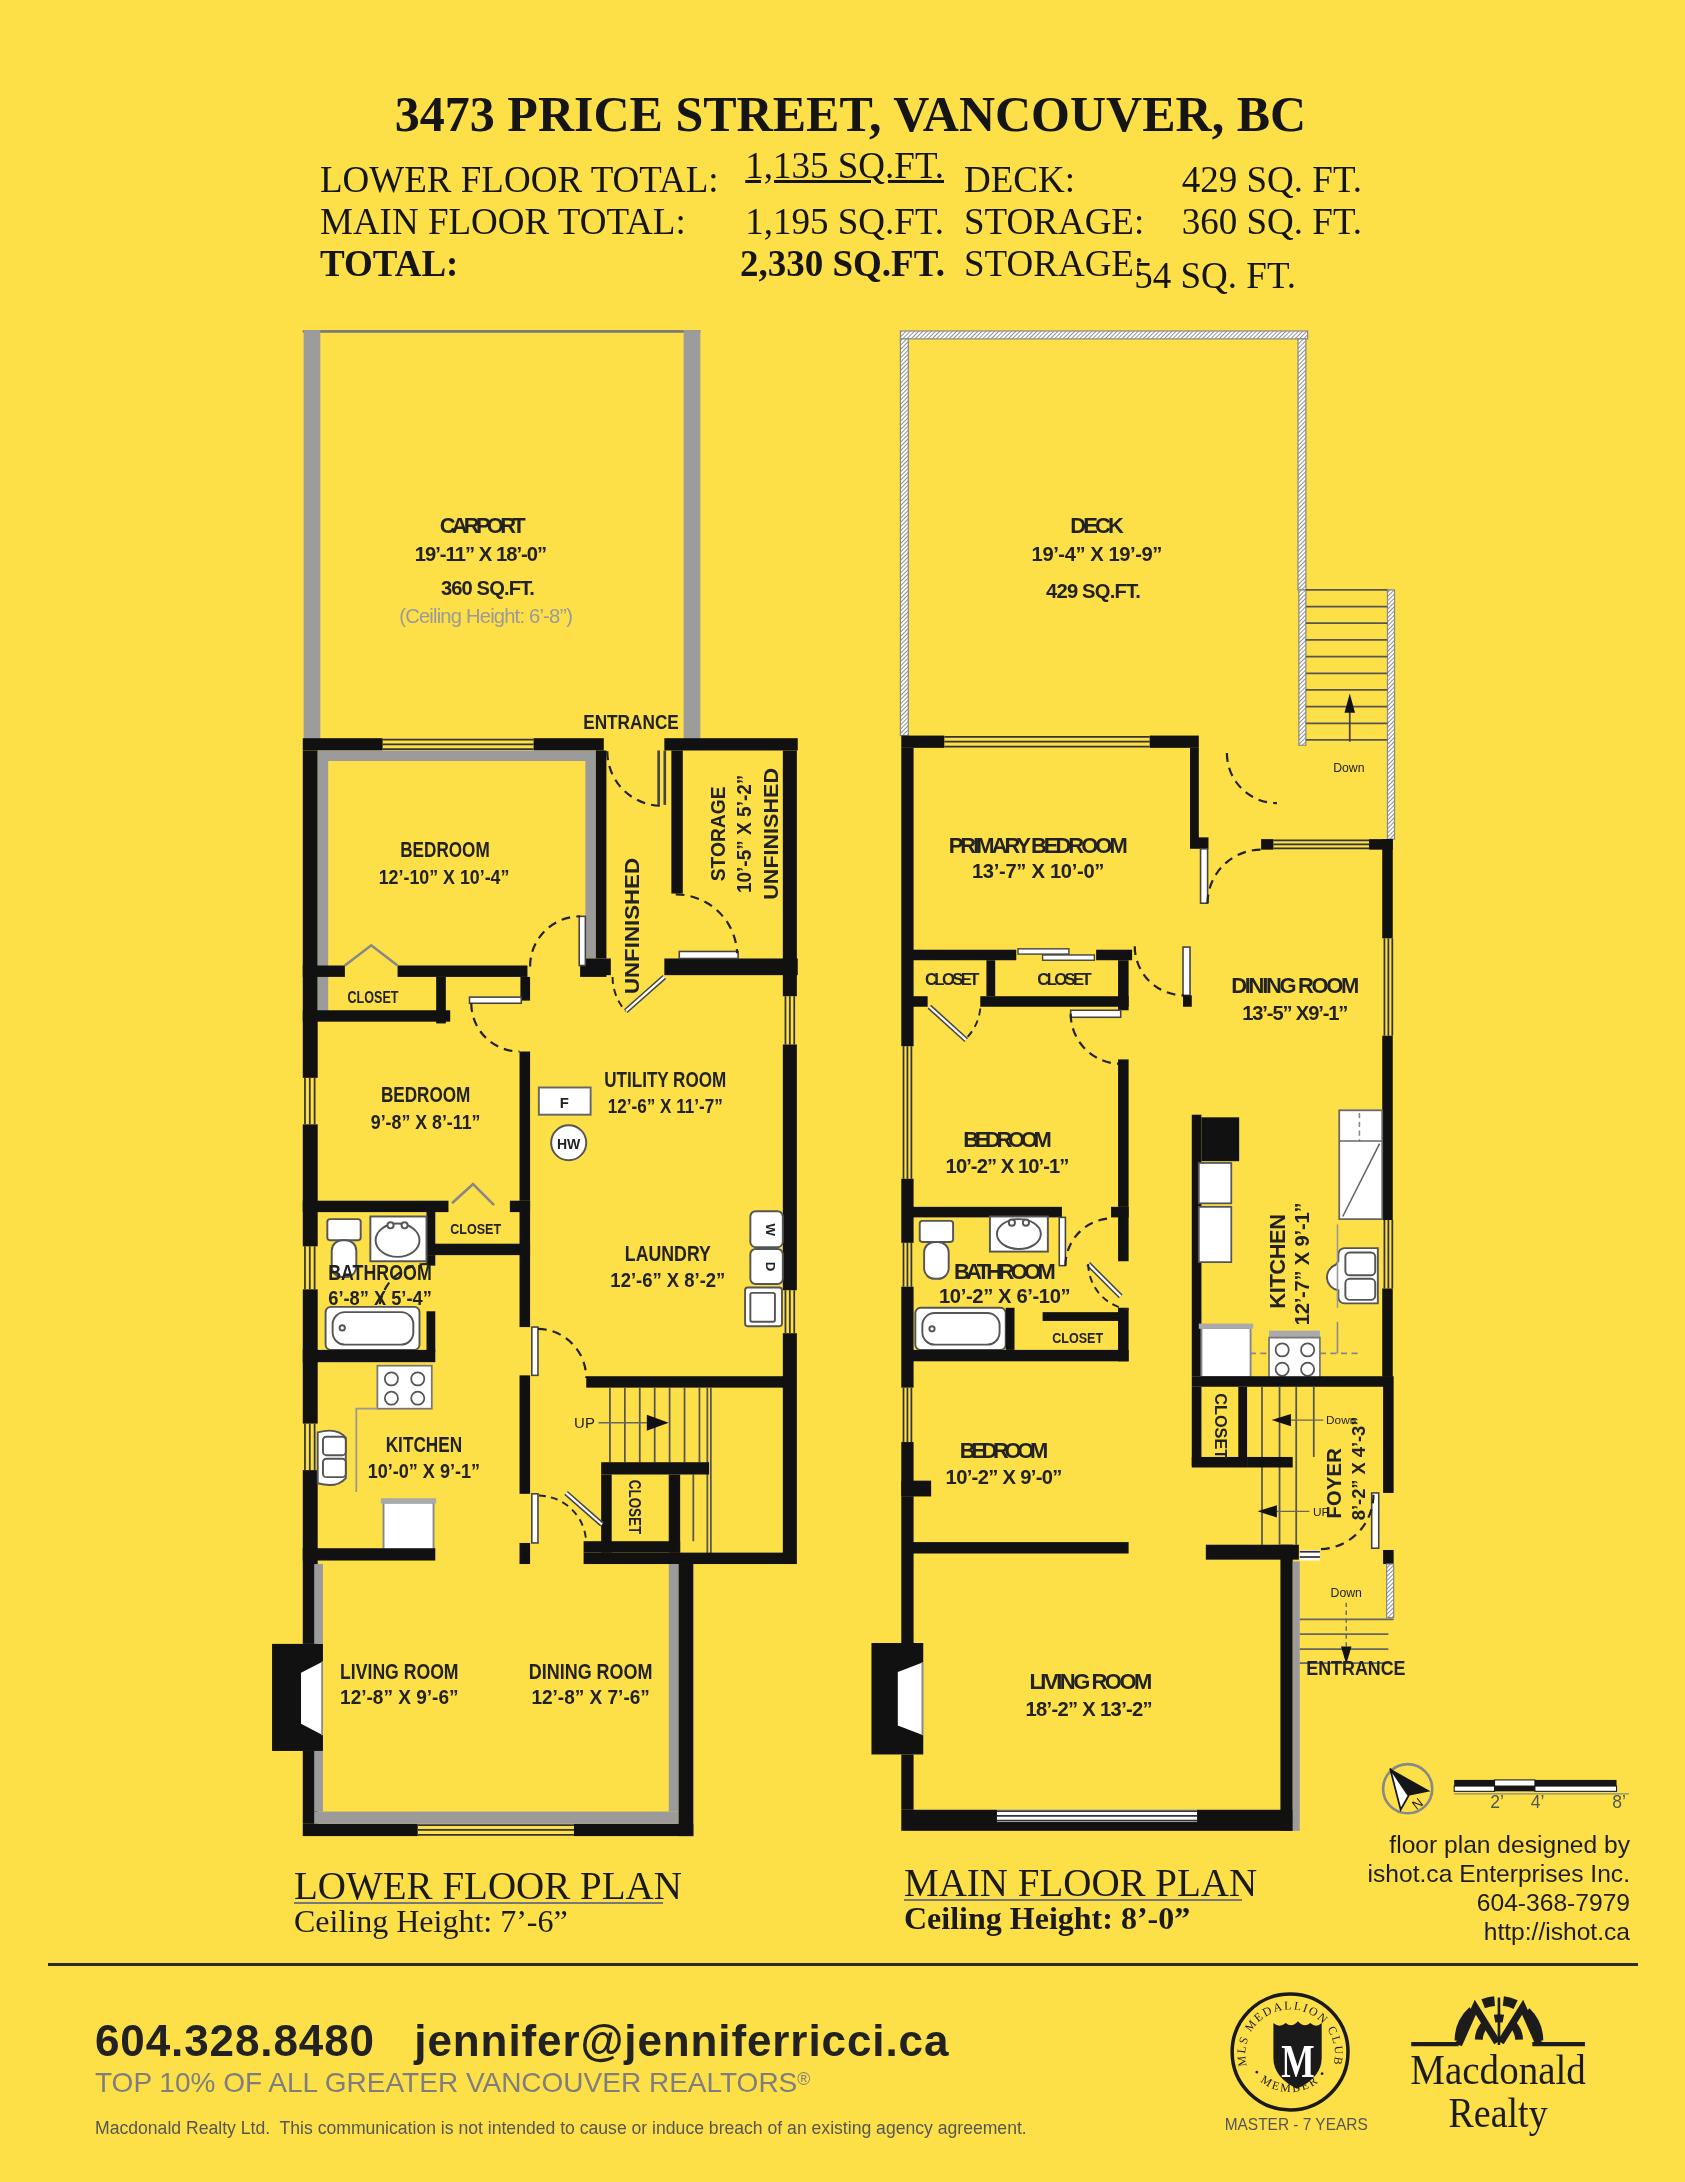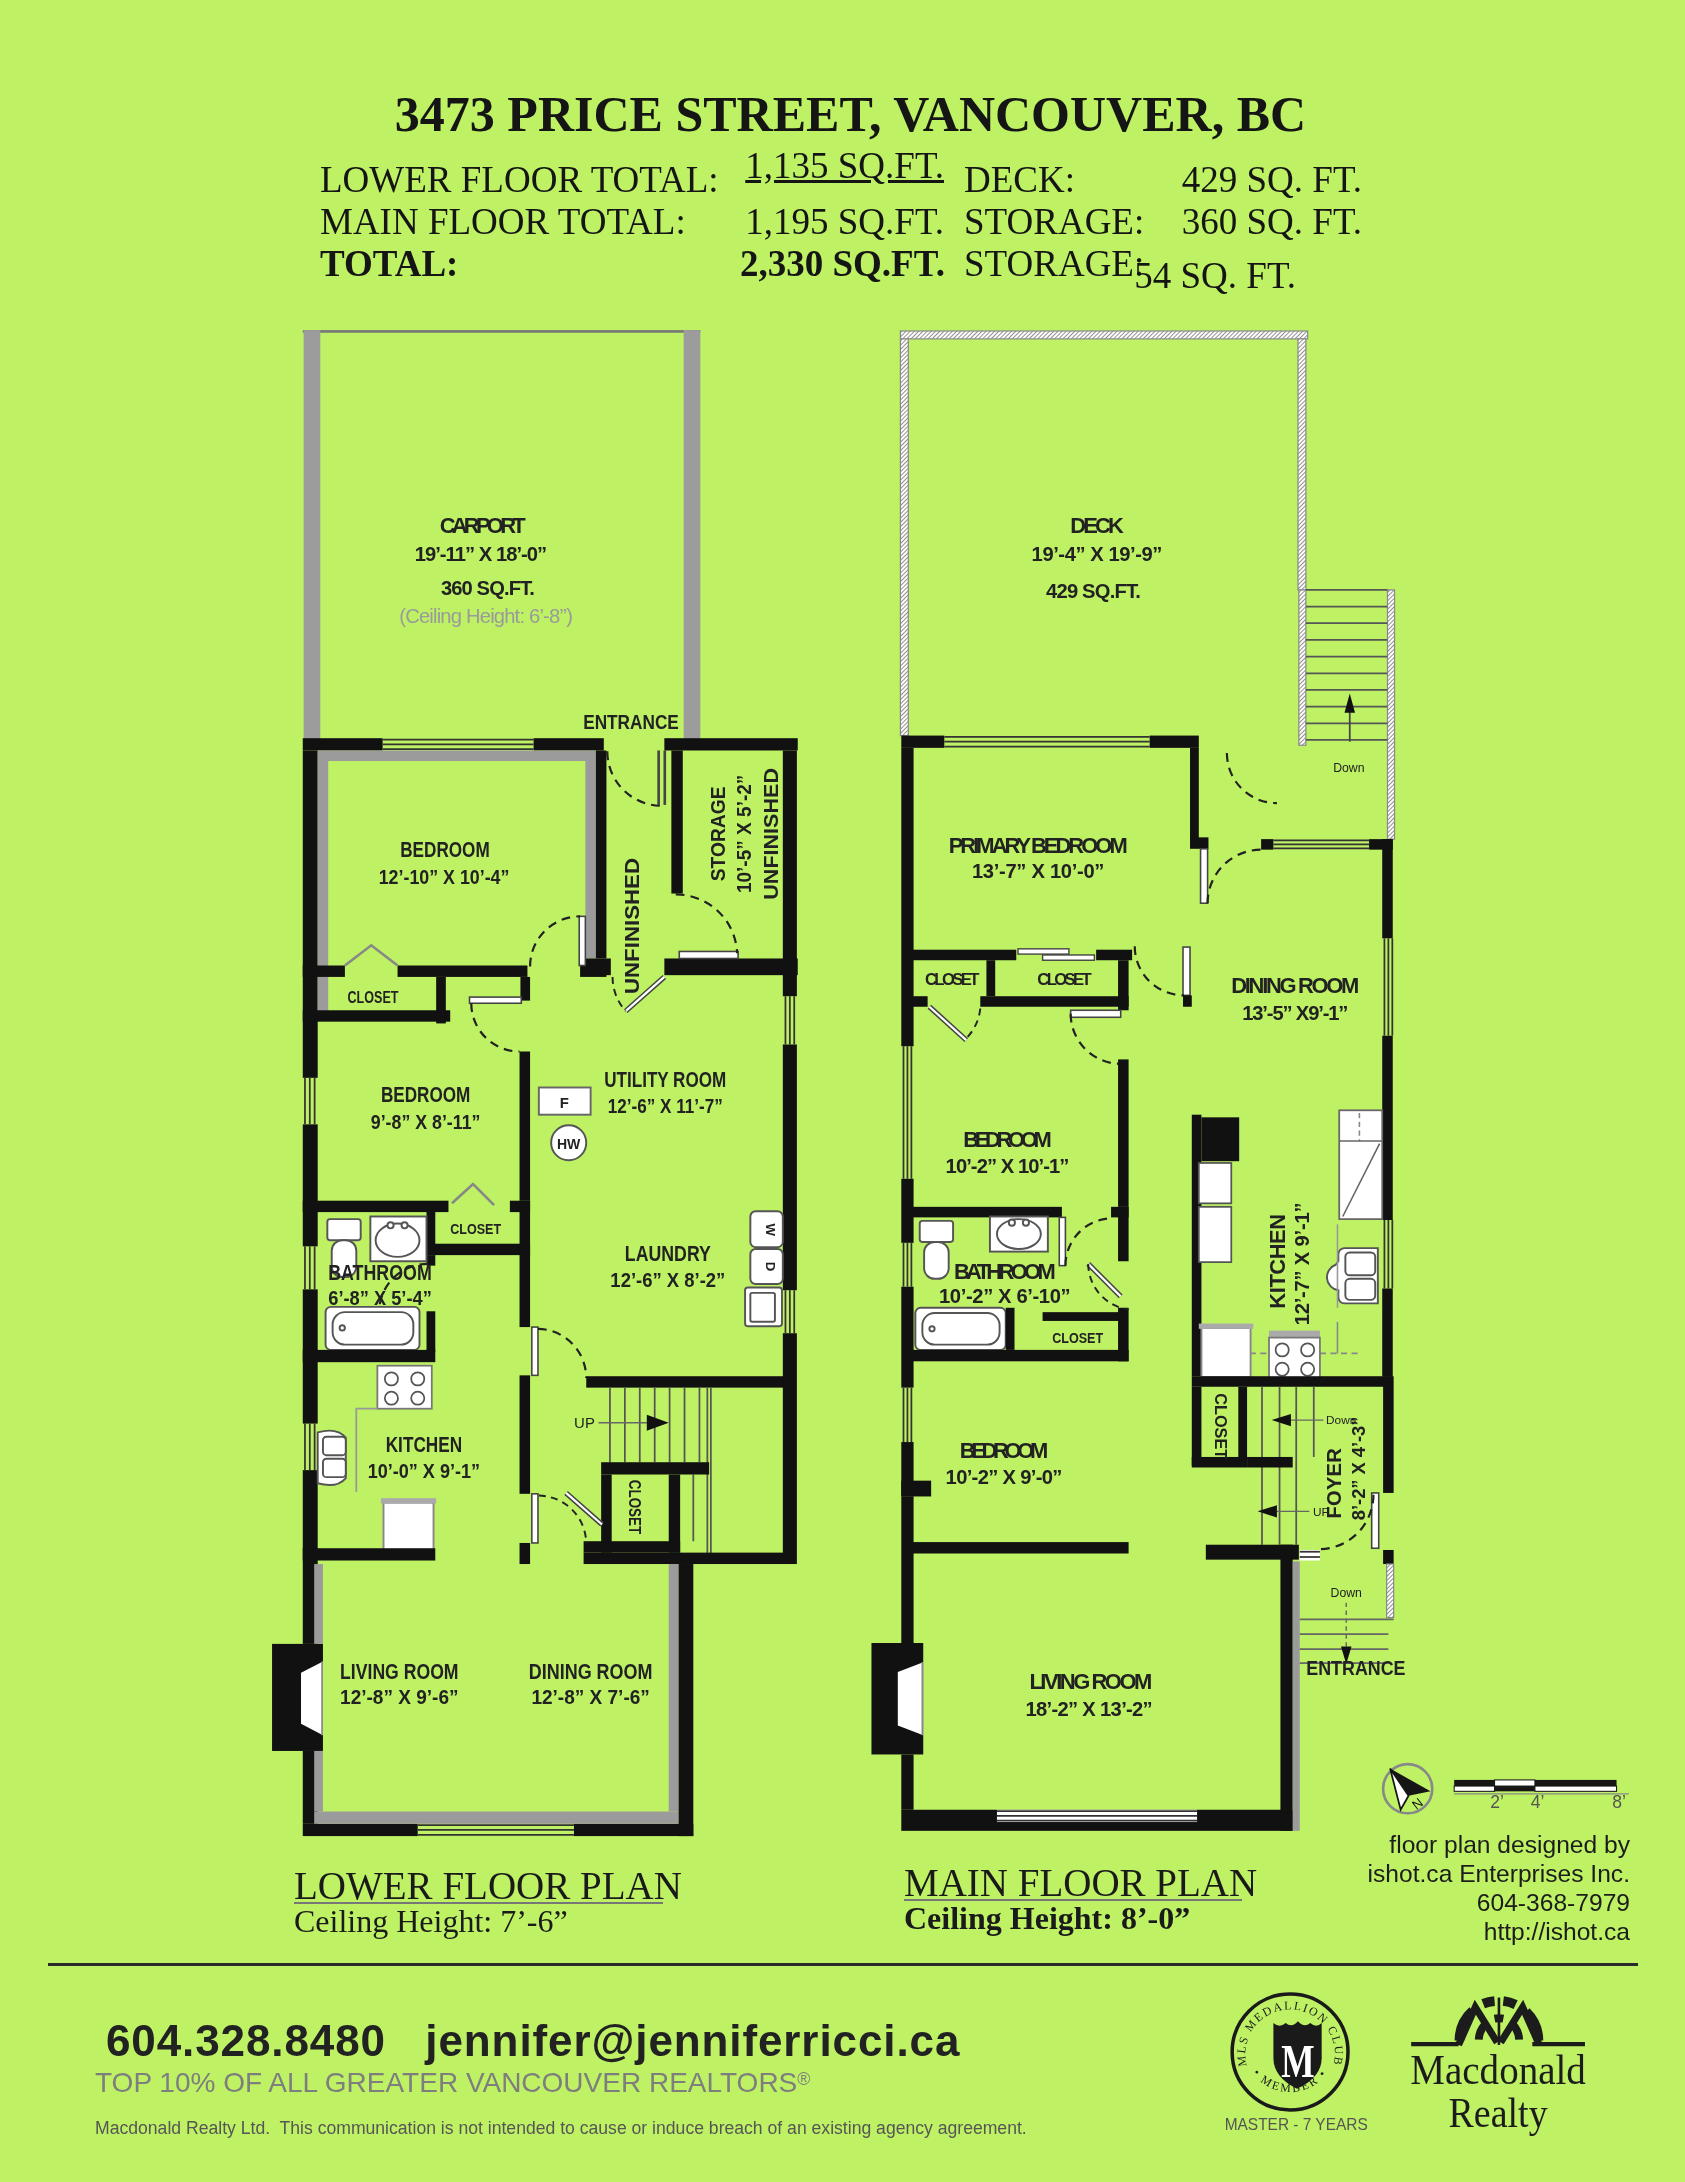--- a/index.html
+++ b/index.html
@@ -1,16 +1,16 @@
 <!DOCTYPE html>
 <html style="font-size:14px"><head>
 <meta charset="utf-8">
 <style>
   html,body{margin:0;padding:0;background:#fff;}
-  .page{position:relative;width:1685px;height:2182px;background:#bef264;overflow:hidden;font-family:"Liberation Sans",sans-serif;}
+  .page{position:relative;width:1685px;height:2182px;background:#fde047;overflow:hidden;font-family:"Liberation Sans",sans-serif;}
   .abs{position:absolute;}
   .ser{font-family:"Liberation Serif",serif;}
   .nw{white-space:nowrap;}
 </style>
 </head>
 <body>
 <div class="page">
 
 <div class="abs ser nw" style="left:8px;top:85px;width:1685px;text-align:center;font-size:50px;font-weight:bold;color:#151515;letter-spacing:0px;">3473 PRICE STREET, VANCOUVER, BC</div>
 
@@ -722,20 +722,20 @@
 
 <div class="abs ser nw" style="left:904px;top:1900px;font-size:32px;font-weight:bold;color:#1a1a1a;">Ceiling Height: 8’-0”</div>
 
 <div class="abs nw" style="left:1103px;top:1831px;width:527px;text-align:right;font-size:24.6px;color:#1c1c1c;">floor plan designed by</div>
 <div class="abs nw" style="left:1103px;top:1860px;width:527px;text-align:right;font-size:24.6px;color:#1c1c1c;">ishot.ca Enterprises Inc.</div>
 <div class="abs nw" style="left:1103px;top:1889px;width:527px;text-align:right;font-size:24.6px;color:#1c1c1c;">604-368-7979</div>
 <div class="abs nw" style="left:1103px;top:1918px;width:527px;text-align:right;font-size:24.6px;color:#1c1c1c;">http://ishot.ca</div>
 
 <div class="abs" style="left:48px;top:1963px;width:1590px;height:2.6px;background:#2a2a2a;"></div>
 
-<div class="abs nw" style="left:95px;top:2016px;font-size:44px;font-weight:bold;color:#222;letter-spacing:0.9px;margin-left:11px;">604.328.8480&nbsp;&nbsp; jennifer@jenniferricci.ca</div>
+<div class="abs nw" style="left:95px;top:2016px;font-size:44px;font-weight:bold;color:#222;letter-spacing:0.9px;">604.328.8480&nbsp;&nbsp; jennifer@jenniferricci.ca</div>
 
 <div class="abs nw" style="left:95px;top:2067px;font-size:28px;color:#7e7e7e;">TOP 10% OF ALL GREATER VANCOUVER REALTORS<span style="font-size:17.6px;vertical-align:7px;">®</span></div>
 
 <div class="abs nw" style="left:95px;top:2118px;font-size:17.6px;color:#565656;">Macdonald Realty Ltd.&nbsp; This communication is not intended to cause or induce breach of an existing agency agreement.</div>
 
 </div>
 
 
 </body></html>

